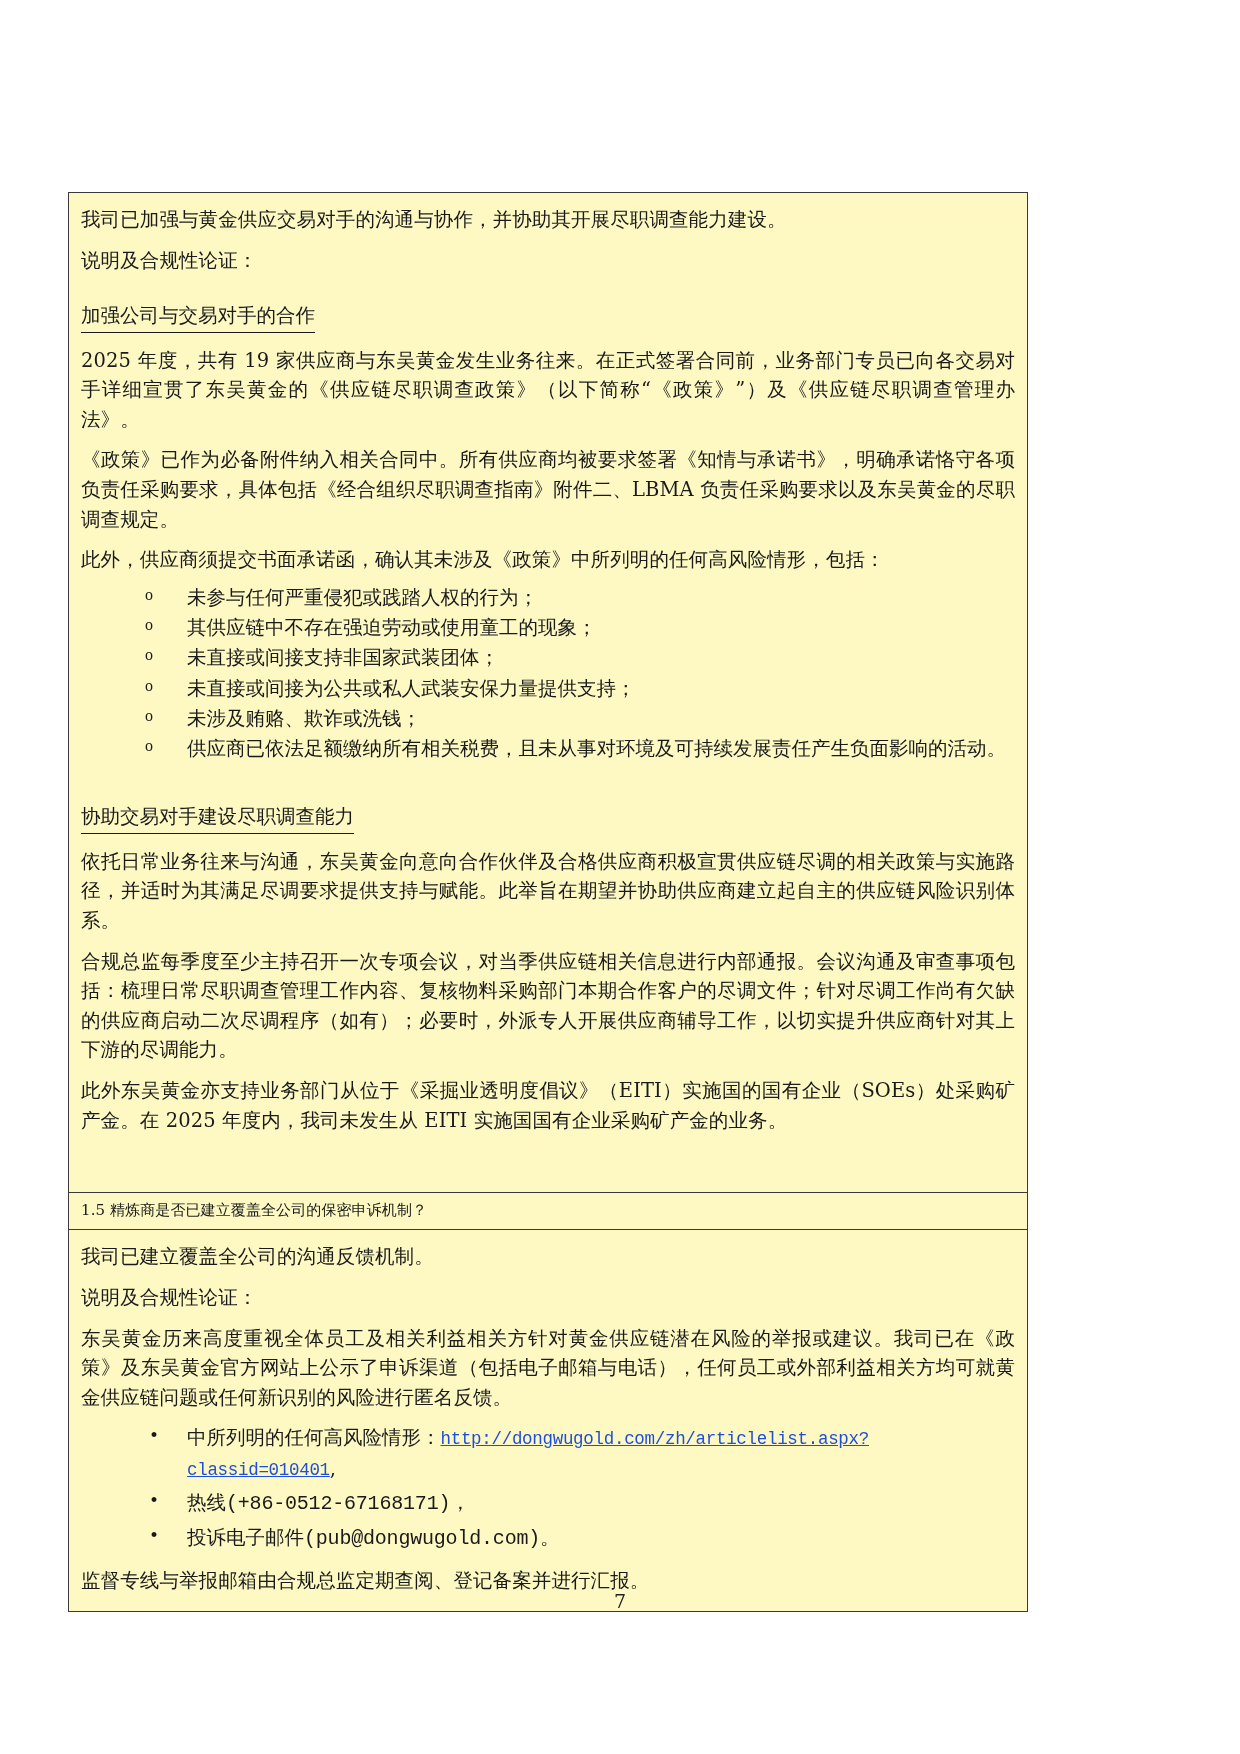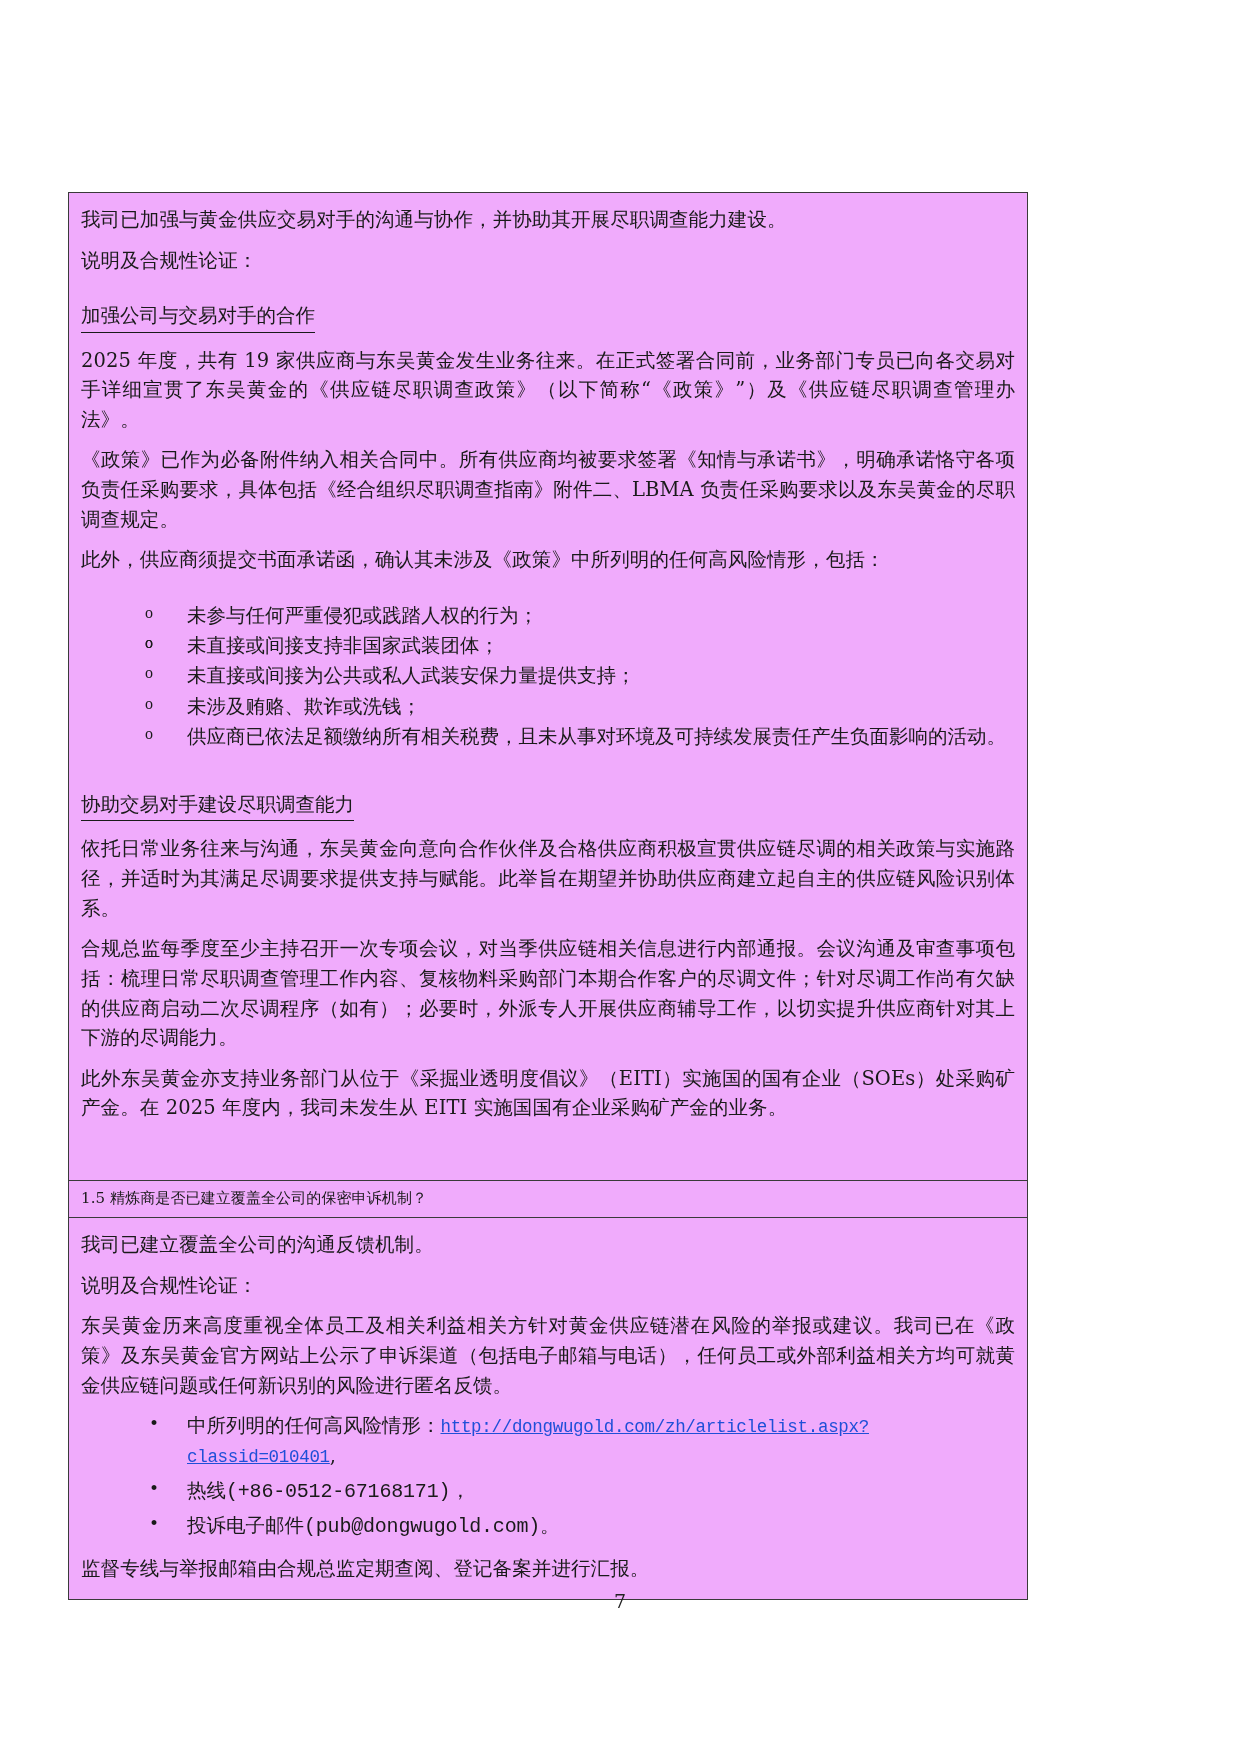--- a/index.html
+++ b/index.html
@@ -25,21 +25,21 @@
   }
 
   
   .doc-table {
     position: absolute;
     left: 68px;
     top: 192px;
     width: 960px;
     border: 1.6px solid #3a3a3a;
     box-sizing: border-box;
-    background: #f0abfc;
+    background: #fef9c3;
   }
 
   .cell {
     padding: 10px 12px 14px 12px;
     box-sizing: border-box;
   }
   .cell-answer { padding-top: 12px; padding-bottom: 16px; }
   .qrow {
     border-top: 1.6px solid #3a3a3a;
     border-bottom: 1.6px solid #3a3a3a;
@@ -49,21 +49,21 @@
   p {
     margin: 0 0 11px 0;
     font-size: 19.5px;
     line-height: 1.52;
     text-align: justify;
     text-justify: inter-ideograph;
     letter-spacing: 0.1px;
   }
   p:last-child { margin-bottom: 0; }
 
-  .tight { margin-bottom: 26px; }
+  .tight { margin-bottom: 8px; }
 
   .heading-underline {
     display: inline-block;
     border-bottom: 1.4px solid #1a1a1a;
     padding-bottom: 1px;
     font-size: 19.5px;
     line-height: 1.45;
   }
   .section-head {
     margin: 0 0 13px 0;
@@ -165,20 +165,21 @@
       <p>《政策》已作为必备附件纳入相关合同中。所有供应商均被要求签署《知情与承诺书》，明确承诺恪守各项负责任采购要求，具体包括《经合组织尽职调查指南》附件二、LBMA 负责任采购要求以及东吴黄金的尽职调查规定。</p>
       <p class="tight">此外，供应商须提交书面承诺函，确认其未涉及《政策》中所列明的任何高风险情形，包括：</p>
 
       <ul class="circ">
         <li>
           <span class="marker">o</span>
           <span>未参与任何严重侵犯或践踏人权的行为；</span>
         </li>
         <li>
           <span class="marker">o</span>
+          <span>其供应链中不存在强迫劳动或使用童工的现象；</span>
         </li>
         <li>
           <span class="marker">o</span>
           <span>未直接或间接支持非国家武装团体；</span>
         </li>
         <li>
           <span class="marker">o</span>
           <span>未直接或间接为公共或私人武装安保力量提供支持；</span>
         </li>
         <li>

